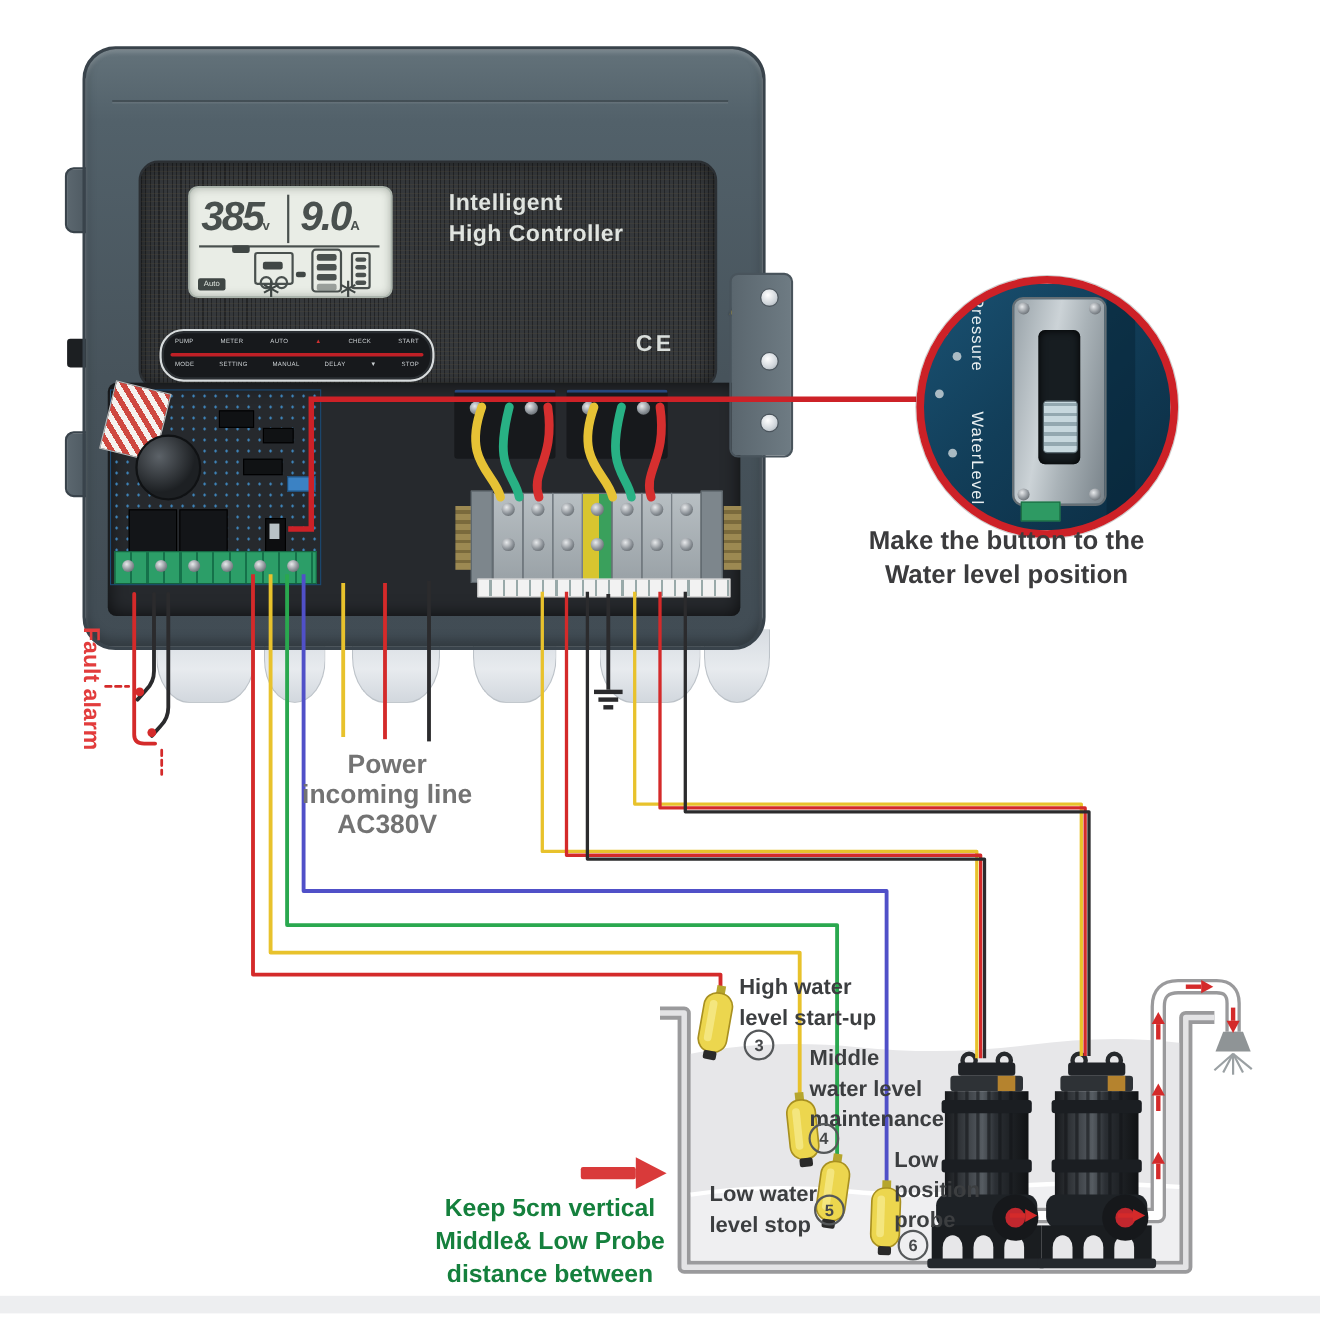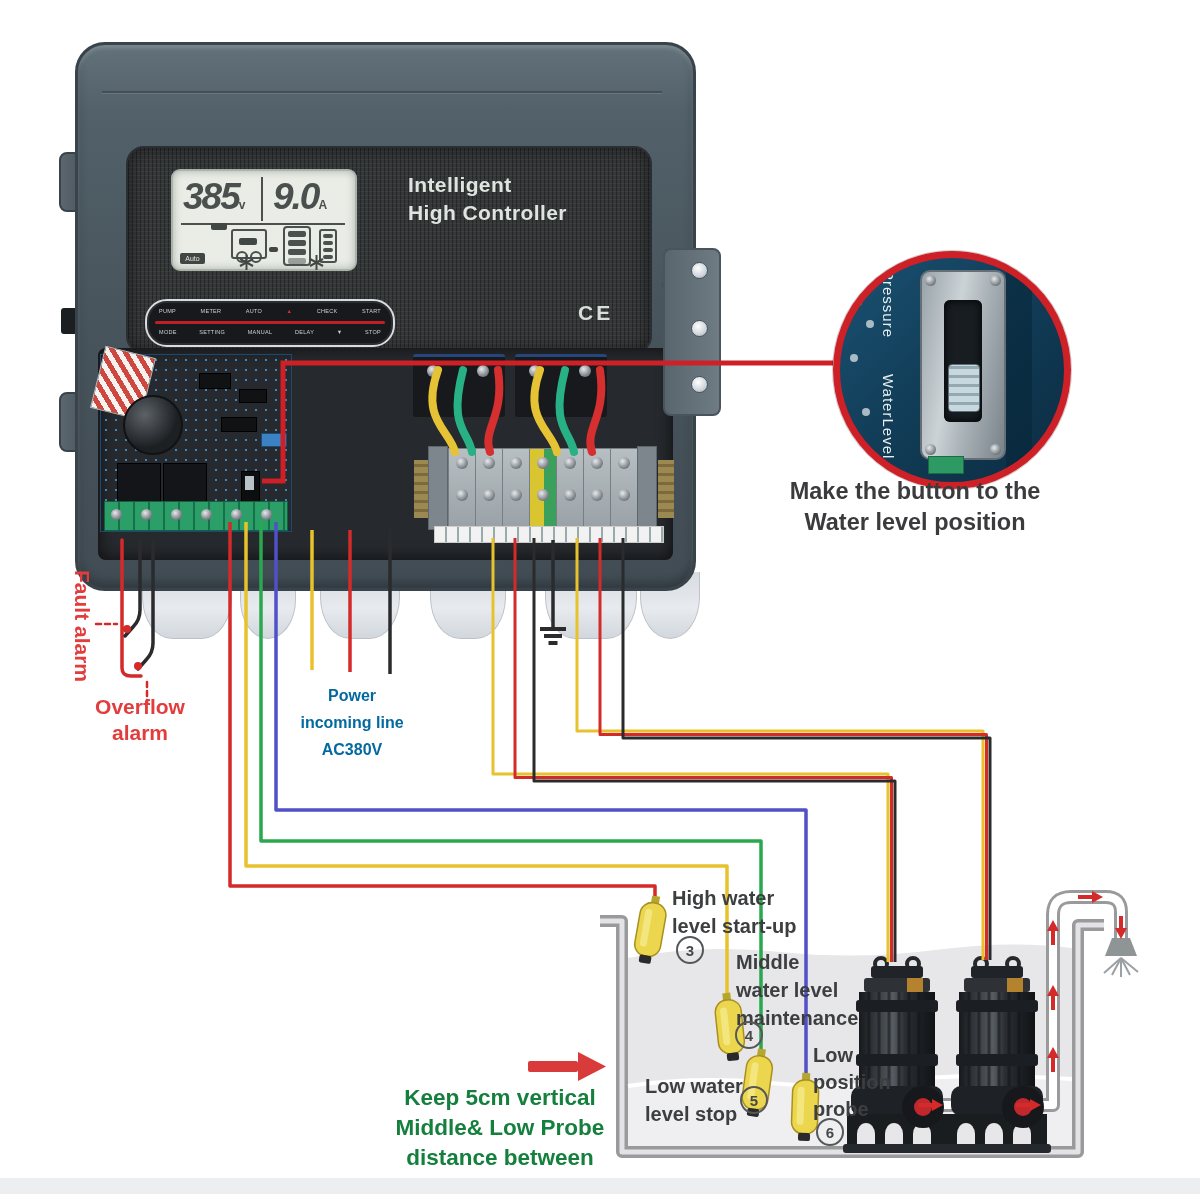--- a/index.html
+++ b/index.html
@@ -99,21 +99,21 @@
   #mag-knob{position:absolute;left:4px;top:64px;width:30px;height:46px;border-radius:4px;
     background:repeating-linear-gradient(0deg,#c7d8de 0 6px,#93a8b0 6px 9px);border:1px solid #5d6d74;}
   .mag-screw{position:absolute;width:11px;height:11px;}
   #mag-green{position:absolute;left:88px;top:198px;width:34px;height:16px;background:#2e9a63;border:1px solid #1c6b42;}
   .pad{position:absolute;width:8px;height:8px;border-radius:50%;background:#cfd8dc;opacity:.8;}
   #mag-caption{left:768px;top:476px;width:294px;text-align:center;color:#3b3b3d;font-size:23.5px;
     line-height:31px;font-weight:600;z-index:7;}
   
   #fault{left:70px;top:570px;writing-mode:vertical-rl;font-size:21px;height:130px;z-index:7;}
   #overflow{left:80px;top:694px;width:120px;text-align:center;font-size:21px;line-height:26px;z-index:7;}
-  #power{left:252px;top:682px;width:200px;text-align:center;color:#0369a1;font-weight:700;font-size:16px;line-height:27px;z-index:7;}
+  #power{left:252px;top:682px;width:200px;text-align:center;color:#737373;font-weight:700;font-size:24px;line-height:27px;z-index:7;}
   #lab-high{left:672px;top:884px;font-size:20px;line-height:28px;z-index:7;}
   #lab-mid{left:736px;top:948px;font-size:20px;line-height:28px;z-index:7;}
   #lab-low{left:645px;top:1072px;font-size:20px;line-height:28px;z-index:7;}
   #lab-probe{left:813px;top:1042px;font-size:20px;line-height:27px;z-index:7;}
   #note{left:380px;top:1083px;width:240px;text-align:center;font-size:22.5px;line-height:30px;z-index:7;color:#15803d;font-weight:700;}
   svg{position:absolute;left:0;top:0;z-index:4;pointer-events:none;}
 </style>
 </head>
 <body>
 
@@ -440,24 +440,20 @@
       </div>
     </div>
     <div id="mag-green"></div>
   </div>
   <div id="mag-caption" class="abs">
     <div>Make the button to the</div>
     <div>Water level position</div>
   </div>
 
   <div id="fault" class="abs lbl-red">Fault alarm</div>
-  <div id="overflow" class="abs lbl-red">
-    <div>Overflow</div>
-    <div>alarm</div>
-  </div>
   <div id="power" class="abs">
     <div>Power</div>
     <div>incoming line</div>
     <div>AC380V</div>
   </div>
 
   <div id="lab-high" class="abs lbl-dark">
     <div>High water</div>
     <div>level start-up</div>
   </div>

